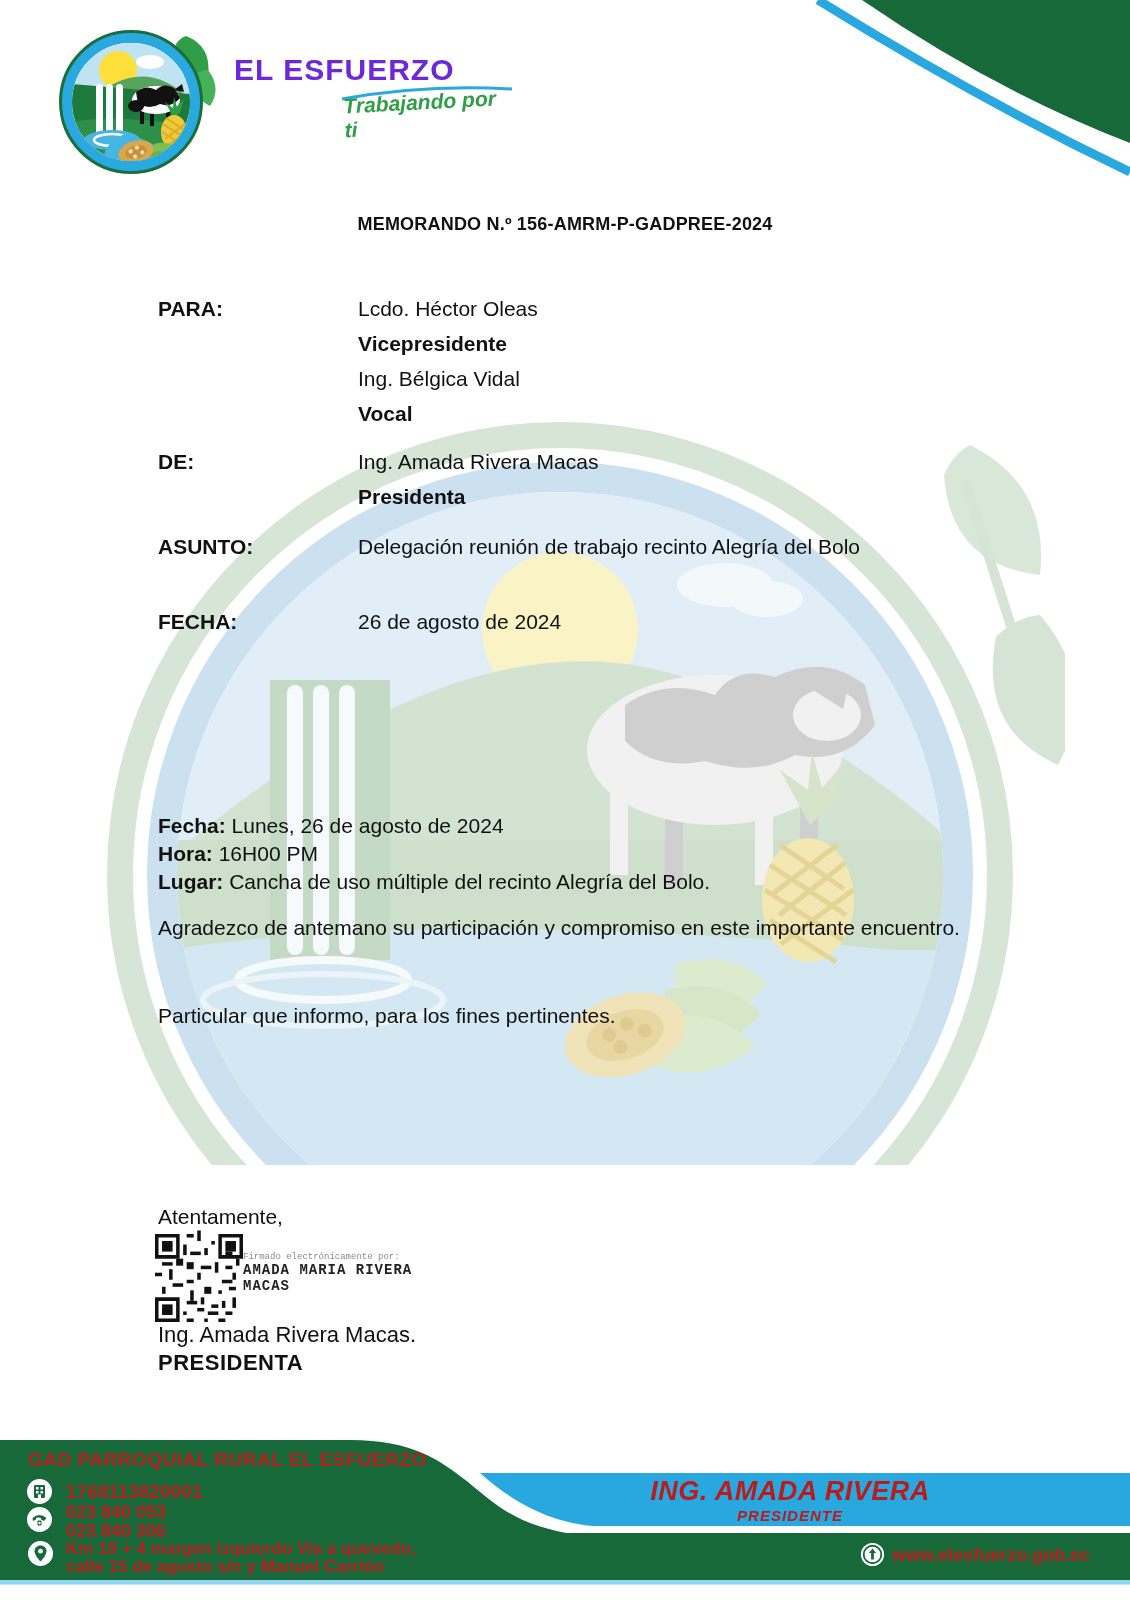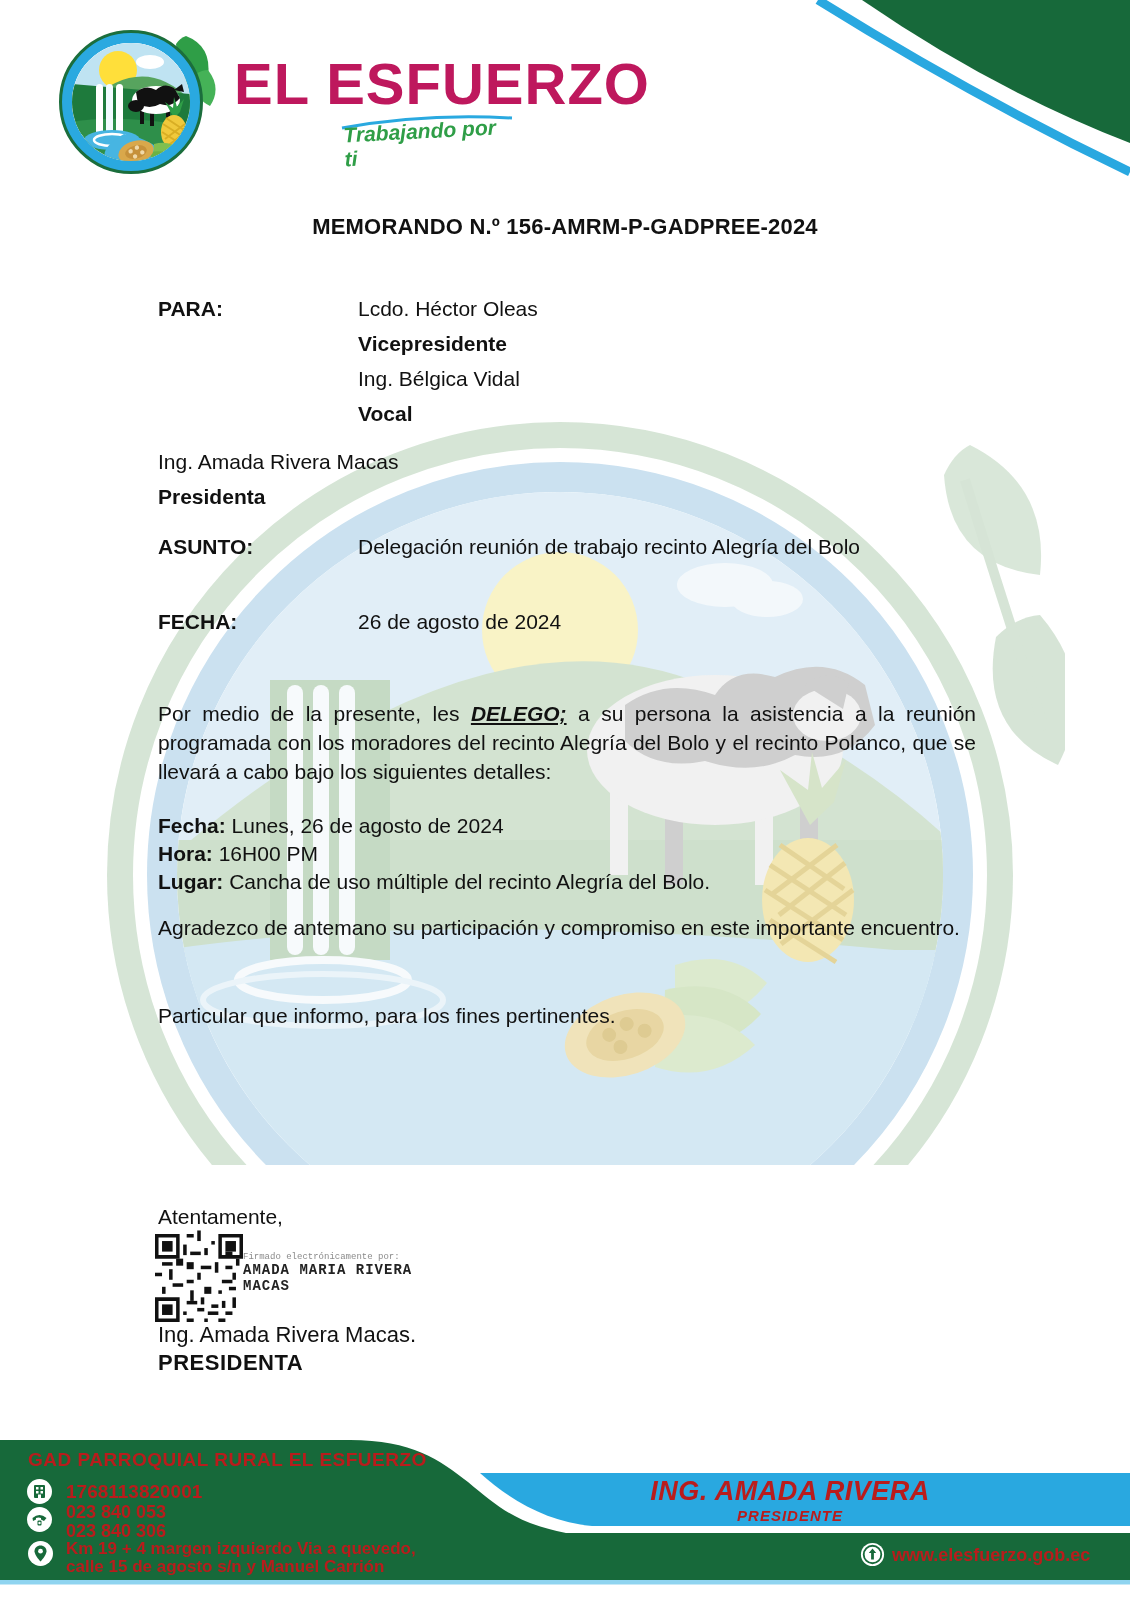--- a/index.html
+++ b/index.html
@@ -9,27 +9,27 @@
     background:#ffffff; overflow:hidden;
     font-family:"Liberation Sans", sans-serif; color:#111;
   }
   
   .corner-deco { position:absolute; top:0; right:0; width:330px; height:200px; }
   
   .header { position:absolute; top:22px; left:48px; display:flex; align-items:flex-start; }
   .logo-svg { width:172px; height:162px; }
   .org-text { margin-left:14px; margin-top:30px; }
   .org-line1 { color:#1d7a45; font-weight:bold; font-size:21px; letter-spacing:2px; }
-  .org-line2 { color:#be185d; font-weight:900; font-size:58px; letter-spacing:1px; line-height:1.05; margin-top:2px; }
+  .org-line2 { color:#6d28d9; font-weight:900; font-size:30px; letter-spacing:1px; line-height:1.05; margin-top:2px; }
   .tagline-wrap { position:relative; margin-top:4px; margin-left:110px; width:170px; }
   .tagline-swoosh { position:absolute; top:-6px; left:-4px; width:175px; height:18px; }
   .tagline { display:block; color:#2f9e47; font-style:italic; font-size:21px; font-weight:bold; transform:rotate(-3deg); }
   
   .memo-title { position:absolute; top:214px; left:0; width:1130px; text-align:center;
-    font-size:22px; font-weight:bold; letter-spacing:.2px; }
+    font-size:18px; font-weight:bold; letter-spacing:.2px; }
   
   .field-row { position:absolute; left:158px; width:830px; display:flex; font-size:21px; }
   .field-label { width:200px; font-weight:bold; flex-shrink:0; }
   .field-value { line-height:35px; }
   .fv-line { display:block; }
   .bold { font-weight:bold; }
   .row-para  { top:291px; }
   .row-de    { top:444px; }
   .row-asunto{ top:529px; }
   .row-fecha { top:604px; }
@@ -228,37 +228,37 @@
     <div class="field-label">PARA:</div>
     <div class="field-value">
       <span class="fv-line">Lcdo. Héctor Oleas</span>
       <span class="fv-line bold">Vicepresidente</span>
       <span class="fv-line">Ing. Bélgica Vidal</span>
       <span class="fv-line bold">Vocal</span>
     </div>
   </div>
 
   <div class="field-row row-de">
+    <div class="field-label">DE:</div>
     <div class="field-value">
       <span class="fv-line">Ing. Amada Rivera Macas</span>
       <span class="fv-line bold">Presidenta</span>
     </div>
   </div>
 
   <div class="field-row row-asunto">
     <div class="field-label">ASUNTO:</div>
     <div class="field-value">Delegación reunión de trabajo recinto Alegría del Bolo</div>
   </div>
 
   <div class="field-row row-fecha">
     <div class="field-label">FECHA:</div>
     <div class="field-value">26 de agosto de 2024</div>
   </div>
 
-  <div class="body-par p1"><span>Por medio de la presente, les </span><span class="delego">DELEGO;</span><span> a su persona la asistencia a la reunión programada con los moradores del recinto Alegría del Bolo y el recinto Polanco, que se llevará a cabo bajo los siguientes detalles:</span></div>
 
   <div class="body-par details">
     <div><span class="bold">Fecha:</span><span> Lunes, 26 de agosto de 2024</span></div>
     <div><span class="bold">Hora:</span><span> 16H00 PM</span></div>
     <div><span class="bold">Lugar:</span><span> Cancha de uso múltiple del recinto Alegría del Bolo.</span></div>
   </div>
 
   <div class="body-par p2">Agradezco de antemano su participación y compromiso en este importante encuentro.</div>
   <div class="body-par p3">Particular que informo, para los fines pertinentes.</div>
   <div class="body-par closing">Atentamente,</div>

